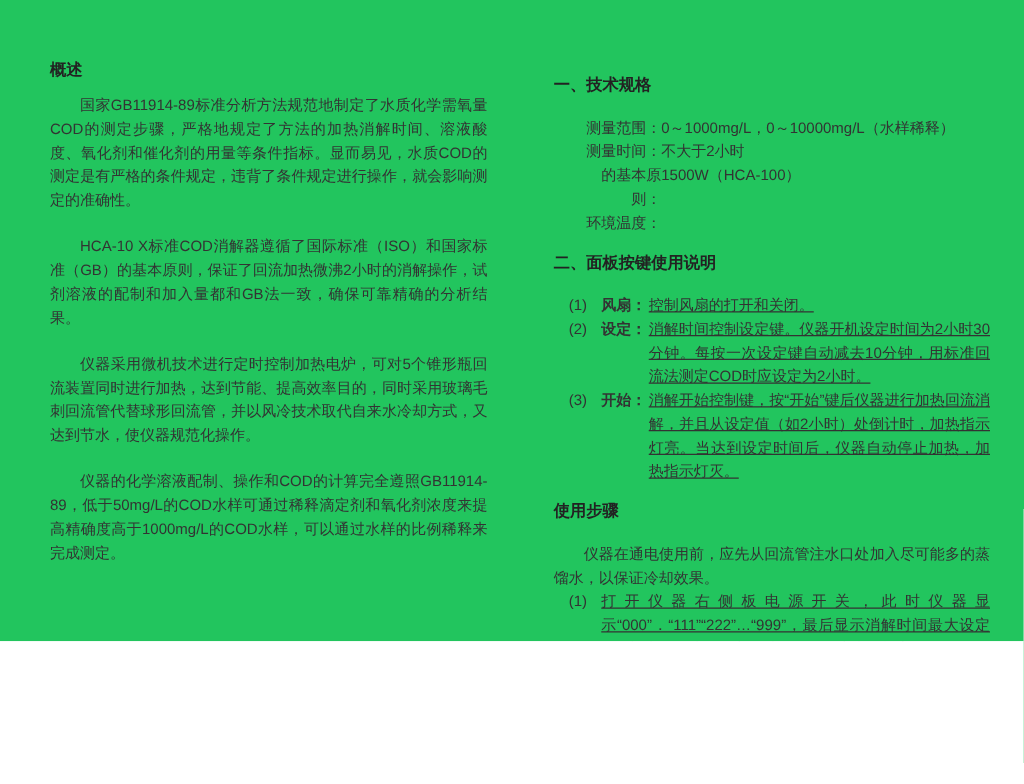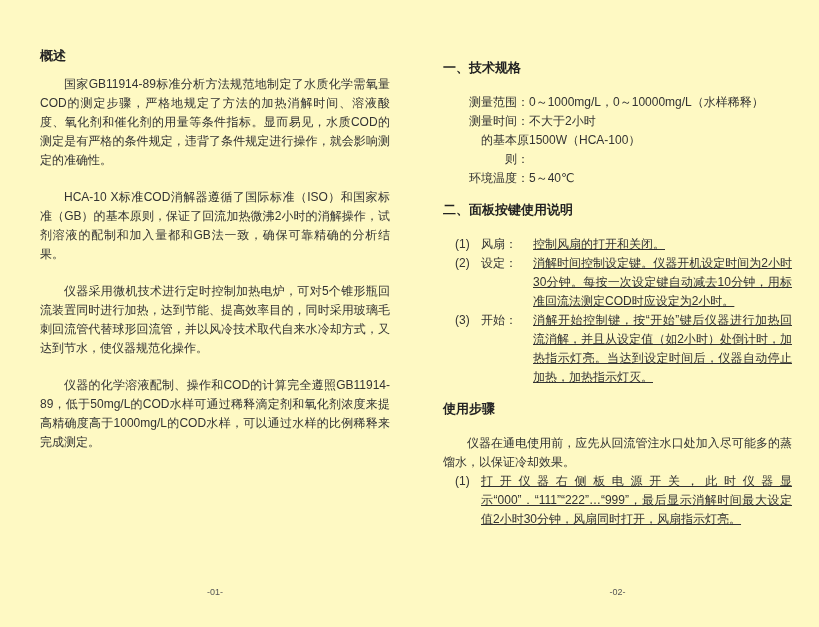--- a/index.html
+++ b/index.html
@@ -3,22 +3,22 @@
 <meta charset="utf-8">
 <style>
   html, body {
     margin: 0;
     padding: 0;
     background: #ffffff;
   }
   .spread {
     position: relative;
     width: 819px;
-    height: 627px;
-    background: #fef9c3;
+    height: 513px;
+    background: #22c55e;
     font-family: "Liberation Sans", "DejaVu Sans", sans-serif;
     color: #333333;
     font-size: 12px;
     line-height: 19px;
     overflow: hidden;
   }
   .page-col {
     position: absolute;
     top: 46px;
   }
@@ -75,21 +75,22 @@
   .panel-item {
     display: flex;
     align-items: flex-start;
   }
   .item-num {
     flex: none;
     width: 26px;
   }
   .item-key {
     flex: none;
-    margin-right: 16px;
+    margin-right: 2px;
+    font-weight: bold;
   }
   .item-text {
     flex: 1;
     text-align: justify;
     text-decoration: underline;
   }
   
   .usage-heading {
     margin: 10px 0 3px 0;
   }
@@ -153,23 +154,20 @@
         </span>
       </div>
       <div class="spec-row">
         <span class="spec-label">的基本原则：</span>
         <span class="spec-values">
           <span class="spec-value">1500W（HCA-100）</span>
         </span>
       </div>
       <div class="spec-row">
         <span class="spec-label">环境温度：</span>
-        <span class="spec-values">
-          <span class="spec-value">5～40℃</span>
-        </span>
       </div>
     </div>
 
     <h2 class="sec-heading panel-heading">二、面板按键使用说明</h2>
 
     <div class="panel-list">
       <div class="panel-item">
         <span class="item-num">(1)</span>
         <span class="item-key">风扇：</span>
         <span class="item-text">控制风扇的打开和关闭。</span>

